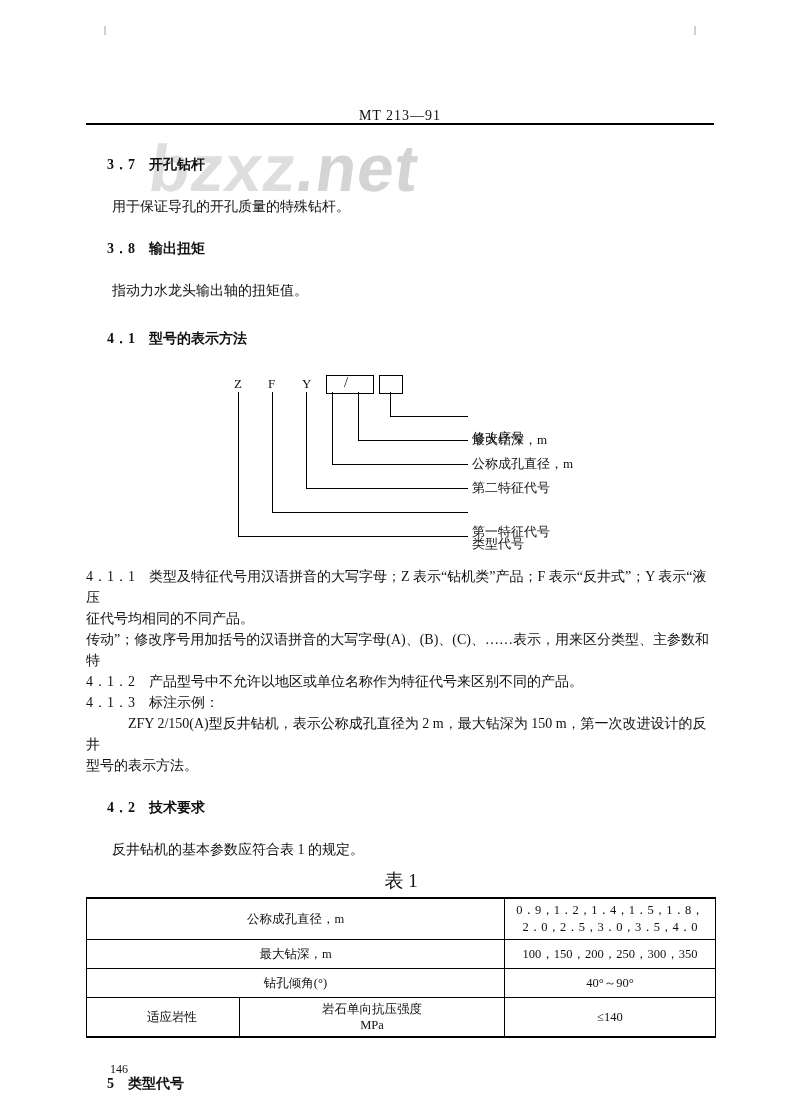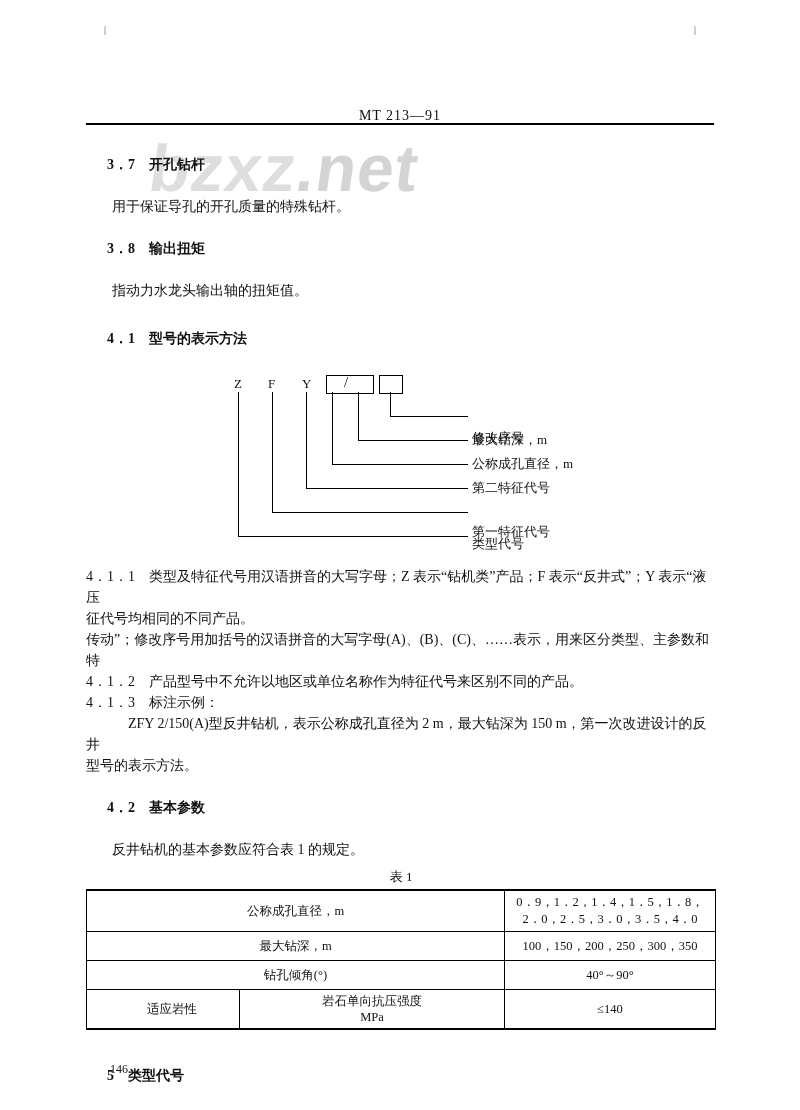--- a/index.html
+++ b/index.html
@@ -109,21 +109,21 @@
     font-family: "Liberation Serif", "DejaVu Serif", serif;
   }
   .slash {
     position: absolute;
     font-size: 15px;
   }
 
   
   .table-caption {
     text-align: center;
-    font-size: 13px;
+    font-size: 19px;
     margin: 8px 0 3px 0;
     font-family: Liberation Serif, serif;
   }
   table.params {
     border-collapse: collapse;
     width: 630px;
     font-size: 12.5px;
     font-family: "Liberation Serif", "DejaVu Serif", serif;
   }
   table.params td {
@@ -217,21 +217,21 @@
     <div class="ln">征代号均相同的不同产品。</div>
     <div class="ln">传动”；修改序号用加括号的汉语拼音的大写字母(A)、(B)、(C)、……表示，用来区分类型、主参数和特</div>
 
     <div class="ln">4．1．2　产品型号中不允许以地区或单位名称作为特征代号来区别不同的产品。</div>
 
     <div class="ln">4．1．3　标注示例：</div>
     <div class="ln">　　　ZFY 2/150(A)型反井钻机，表示公称成孔直径为 2 m，最大钻深为 150 m，第一次改进设计的反井</div>
     <div class="ln">型号的表示方法。</div>
 
     <div class="ln bold">
-      <span>4．2</span>&nbsp;&nbsp;&nbsp;&nbsp;<span>基本参数</span>
+      <span>4．2</span>&nbsp;&nbsp;&nbsp;&nbsp;<span>技术要求</span>
     </div>
     <div class="ln indent">反井钻机的基本参数应符合表 1 的规定。</div>
 
     <div class="table-caption">表 1</div>
     <table class="params">
       <tbody>
         <tr class="thick">
           <td colspan="2" class="cell-left">公称成孔直径，m</td>
           <td>0．9，1．2，1．4，1．5，1．8，2．0，2．5，3．0，3．5，4．0</td>
         </tr>

